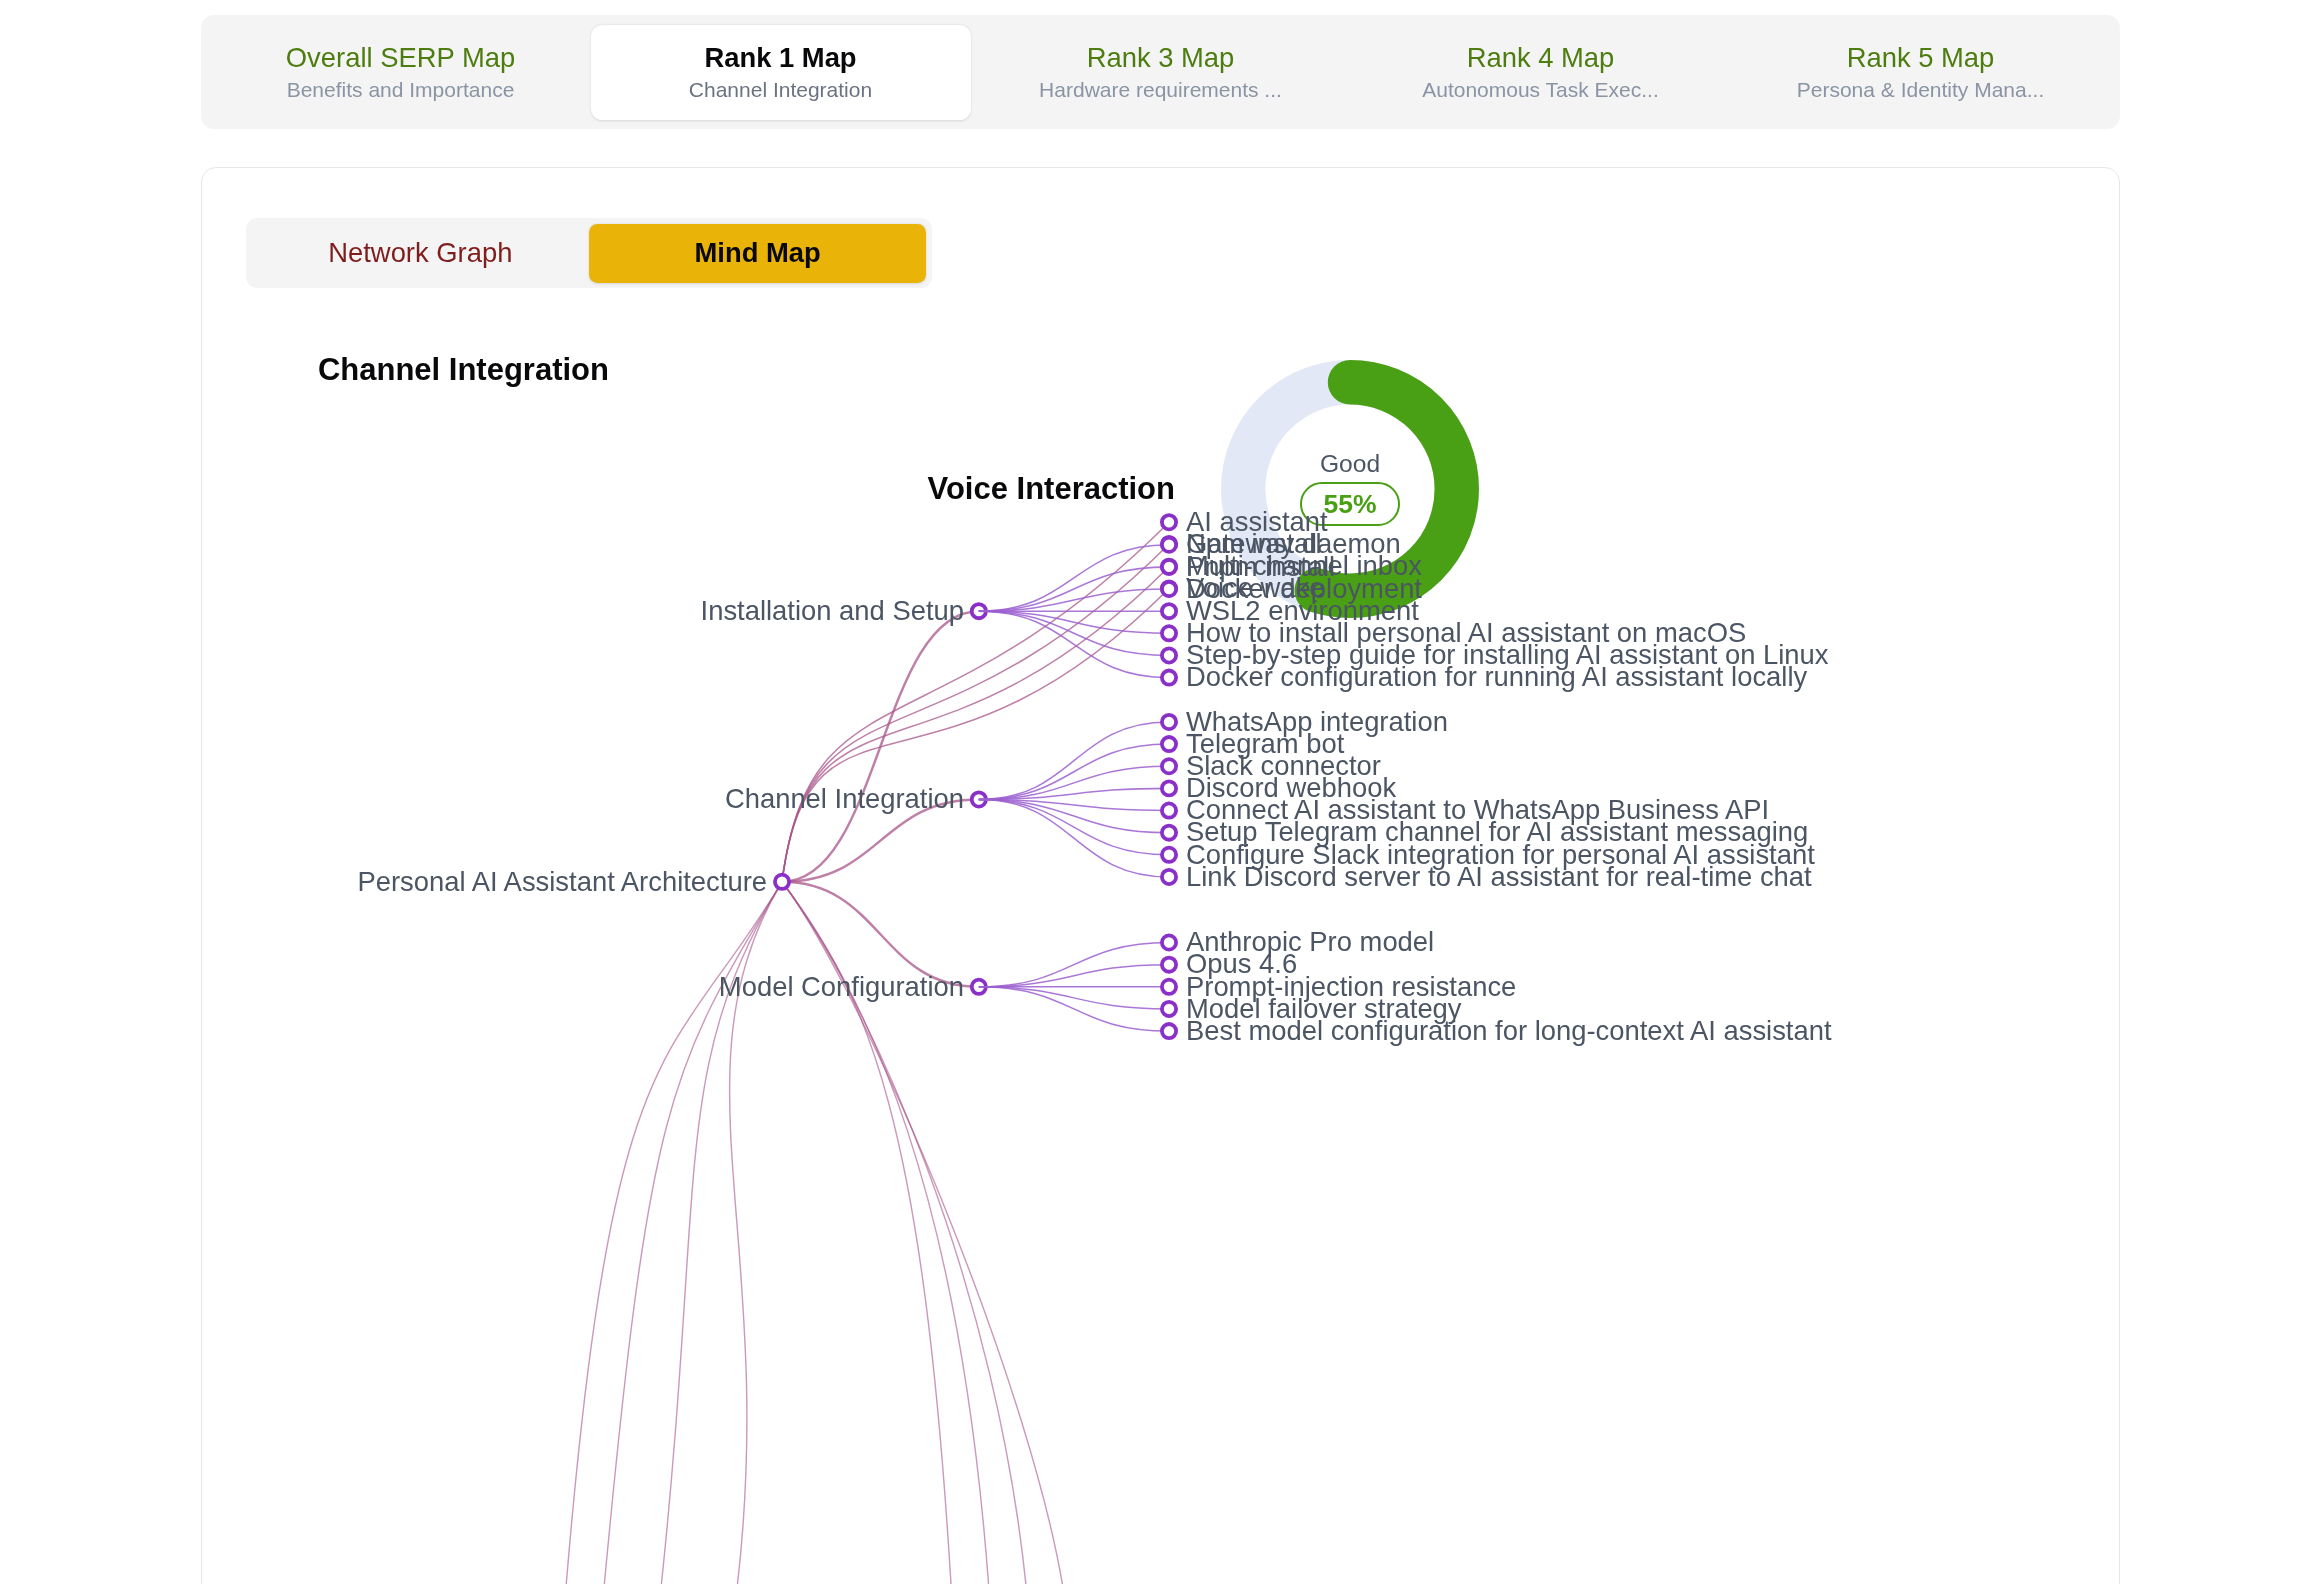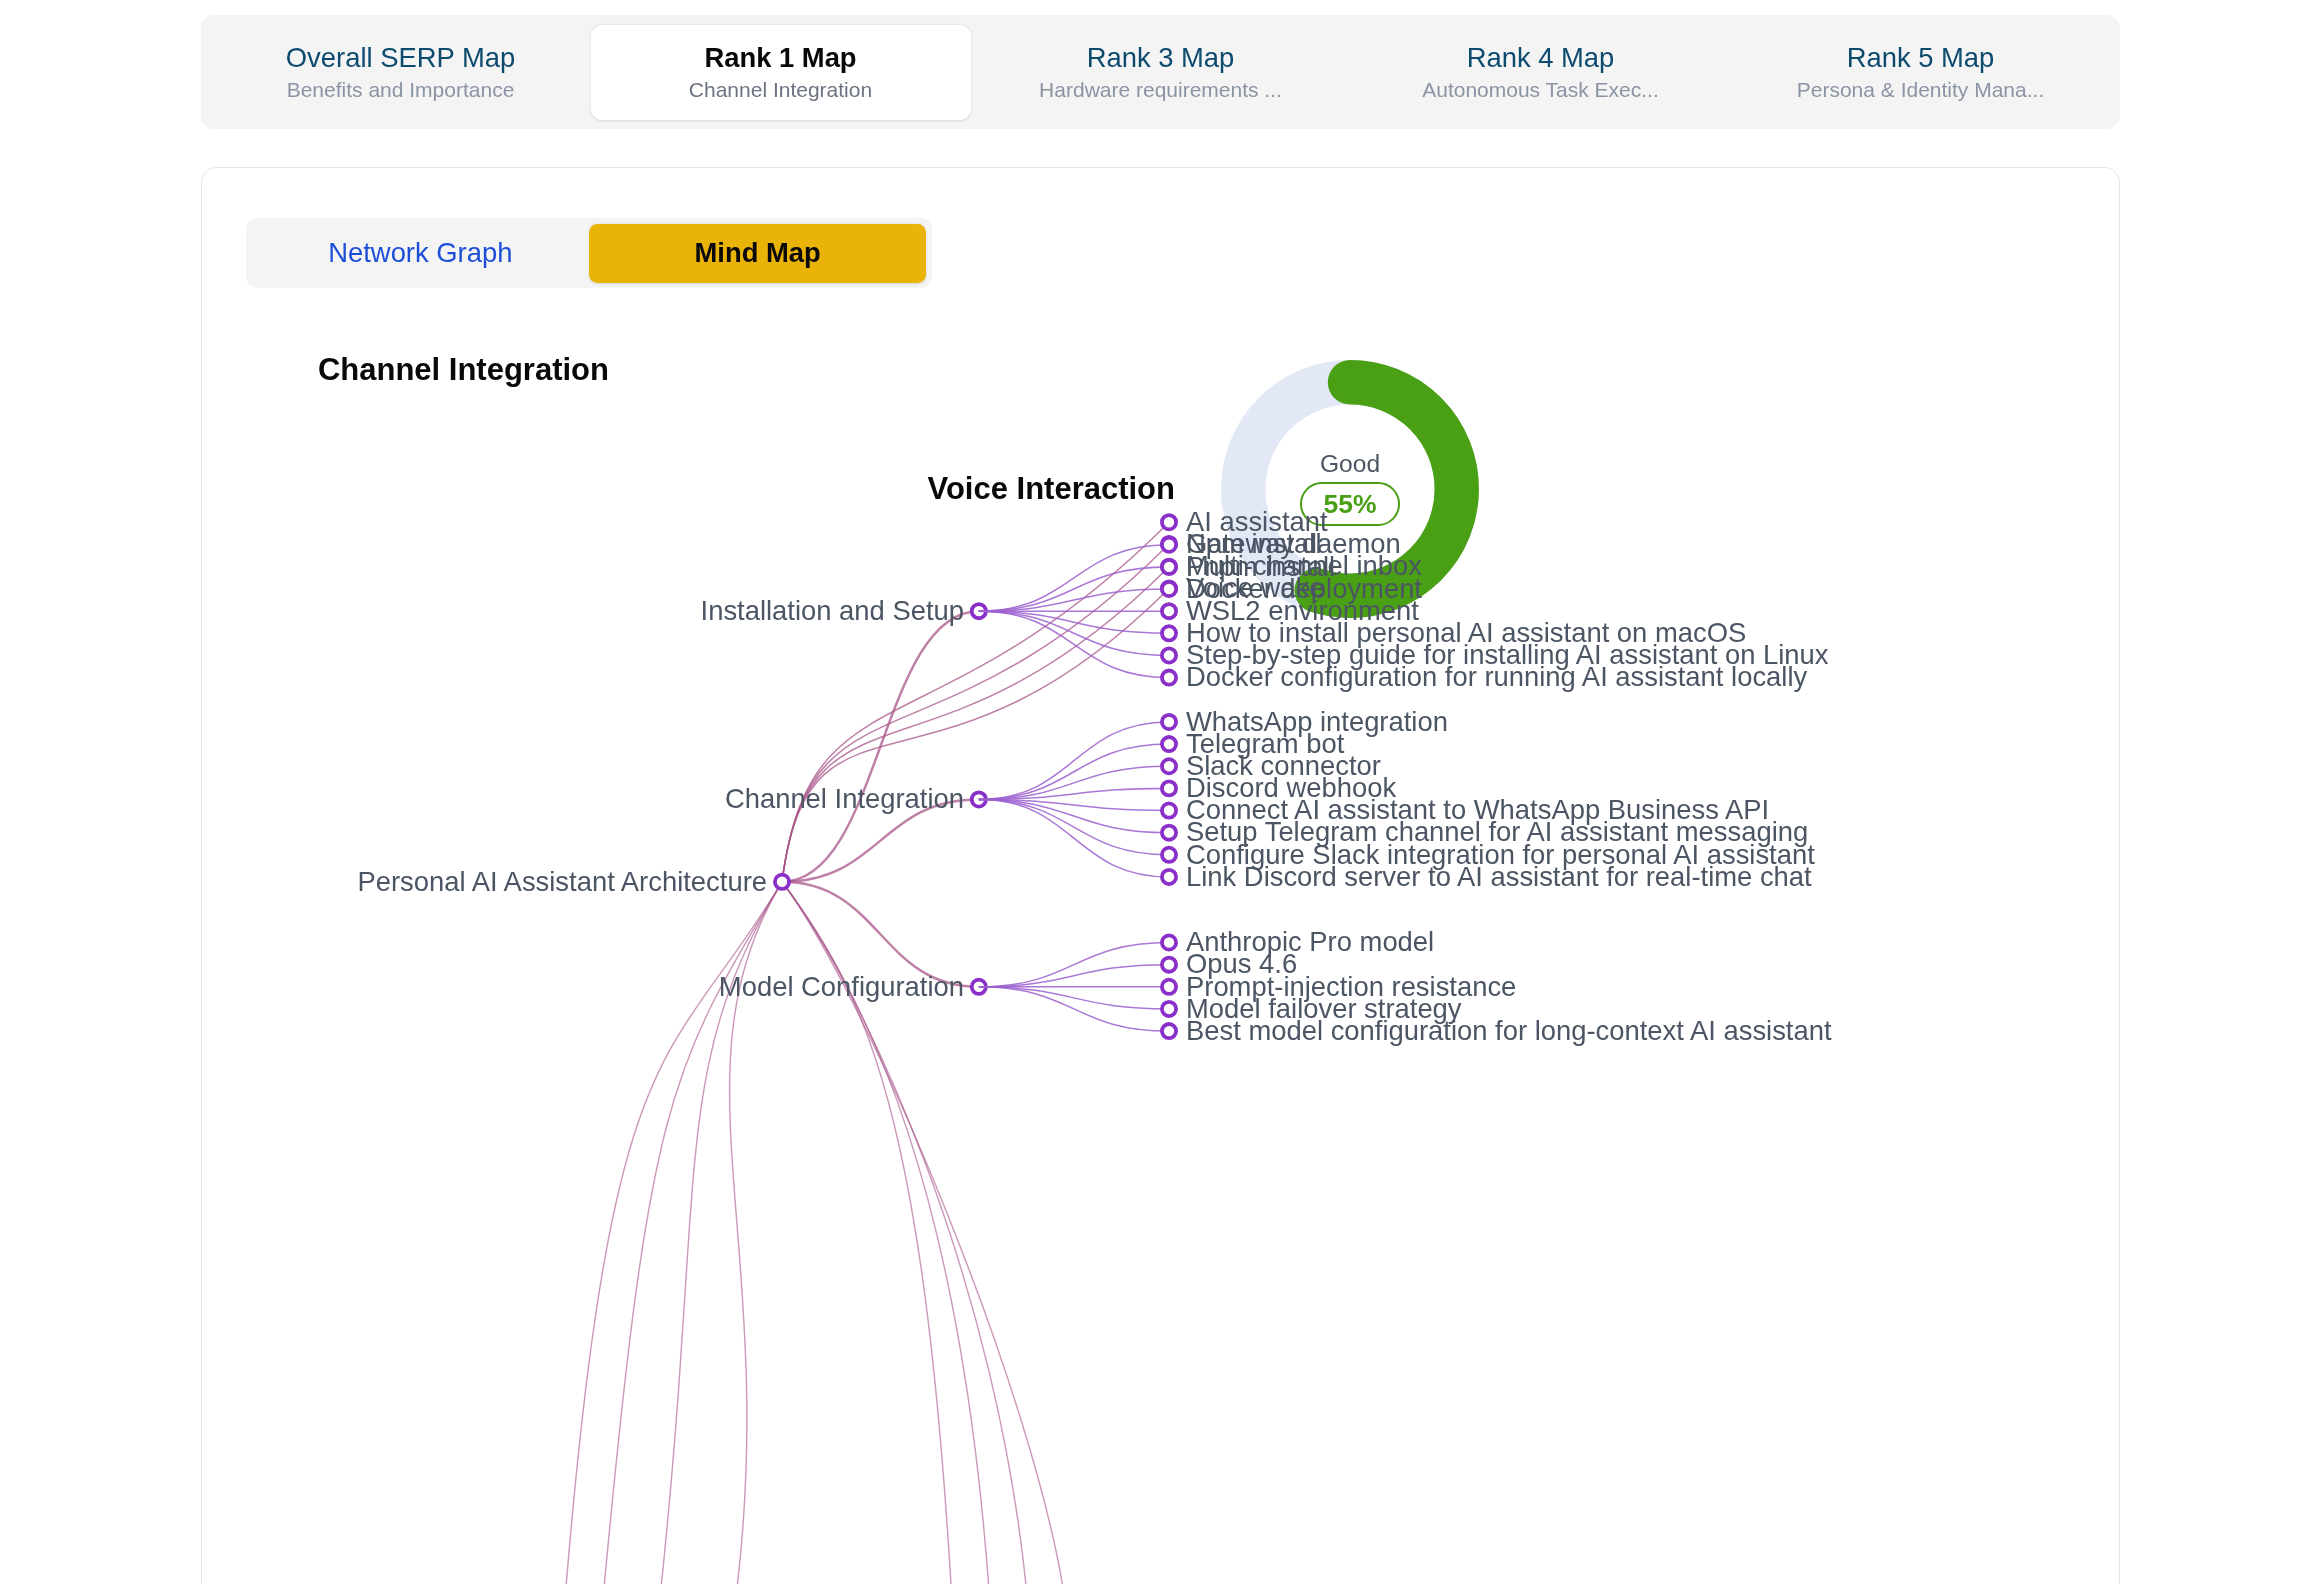--- a/index.html
+++ b/index.html
@@ -17,42 +17,42 @@
     display:flex;align-items:center;
     box-sizing:border-box;padding:9.5px;
   }
   .tab{
     flex:1 1 0;height:95px;border-radius:11.4px;
     display:flex;flex-direction:column;align-items:center;justify-content:center;
     gap:8.5px;cursor:pointer;background:transparent;
     overflow:hidden;
   }
   .tab.active{background:#ffffff;box-shadow:0 0.9px 2.8px rgba(0,0,0,.12);}
-  .tab-title{font-size:27.4px;color:#0c4a6e;line-height:1;white-space:nowrap;}
+  .tab-title{font-size:27.4px;color:#4d7c0f;line-height:1;white-space:nowrap;}
   .tab.active .tab-title{color:#09090b;font-weight:bold;}
   .tab-sub{font-size:21px;color:#8b94a3;line-height:1;white-space:nowrap;}
   .tab.active .tab-sub{color:#6b7280;}
 
   
   #card{
     position:absolute;left:201px;top:167px;width:1919px;height:1438px;
     background:#ffffff;border:0.9px solid #e7e7ea;border-radius:15px;
     box-sizing:border-box;overflow:hidden;
   }
 
   
   #viewtoggle{
     position:absolute;left:44px;top:50px;width:686px;height:70px;
     background:#f4f4f5;border-radius:11.4px;display:flex;align-items:center;
     box-sizing:border-box;padding:5.7px;
   }
   .seg{
     flex:1 1 0;height:59px;border-radius:8.5px;
     display:flex;align-items:center;justify-content:center;
-    font-size:27.4px;color:#1d4ed8;cursor:pointer;background:transparent;
+    font-size:27.4px;color:#7f1d1d;cursor:pointer;background:transparent;
   }
   .seg.active{background:#eab308;color:#09090b;font-weight:bold;box-shadow:0 0.9px 2.8px rgba(0,0,0,.12);}
 
   
   .gaugeblock{position:absolute;display:flex;align-items:center;}
   #gauge-channel{left:-47px;top:184px;width:738px;}
   #gauge-voice{left:547px;top:184px;width:738px;}
   .gauge-label{
     width:492px;text-align:right;padding-right:38px;box-sizing:border-box;
     font-size:31px;font-weight:bold;color:#09090b;

